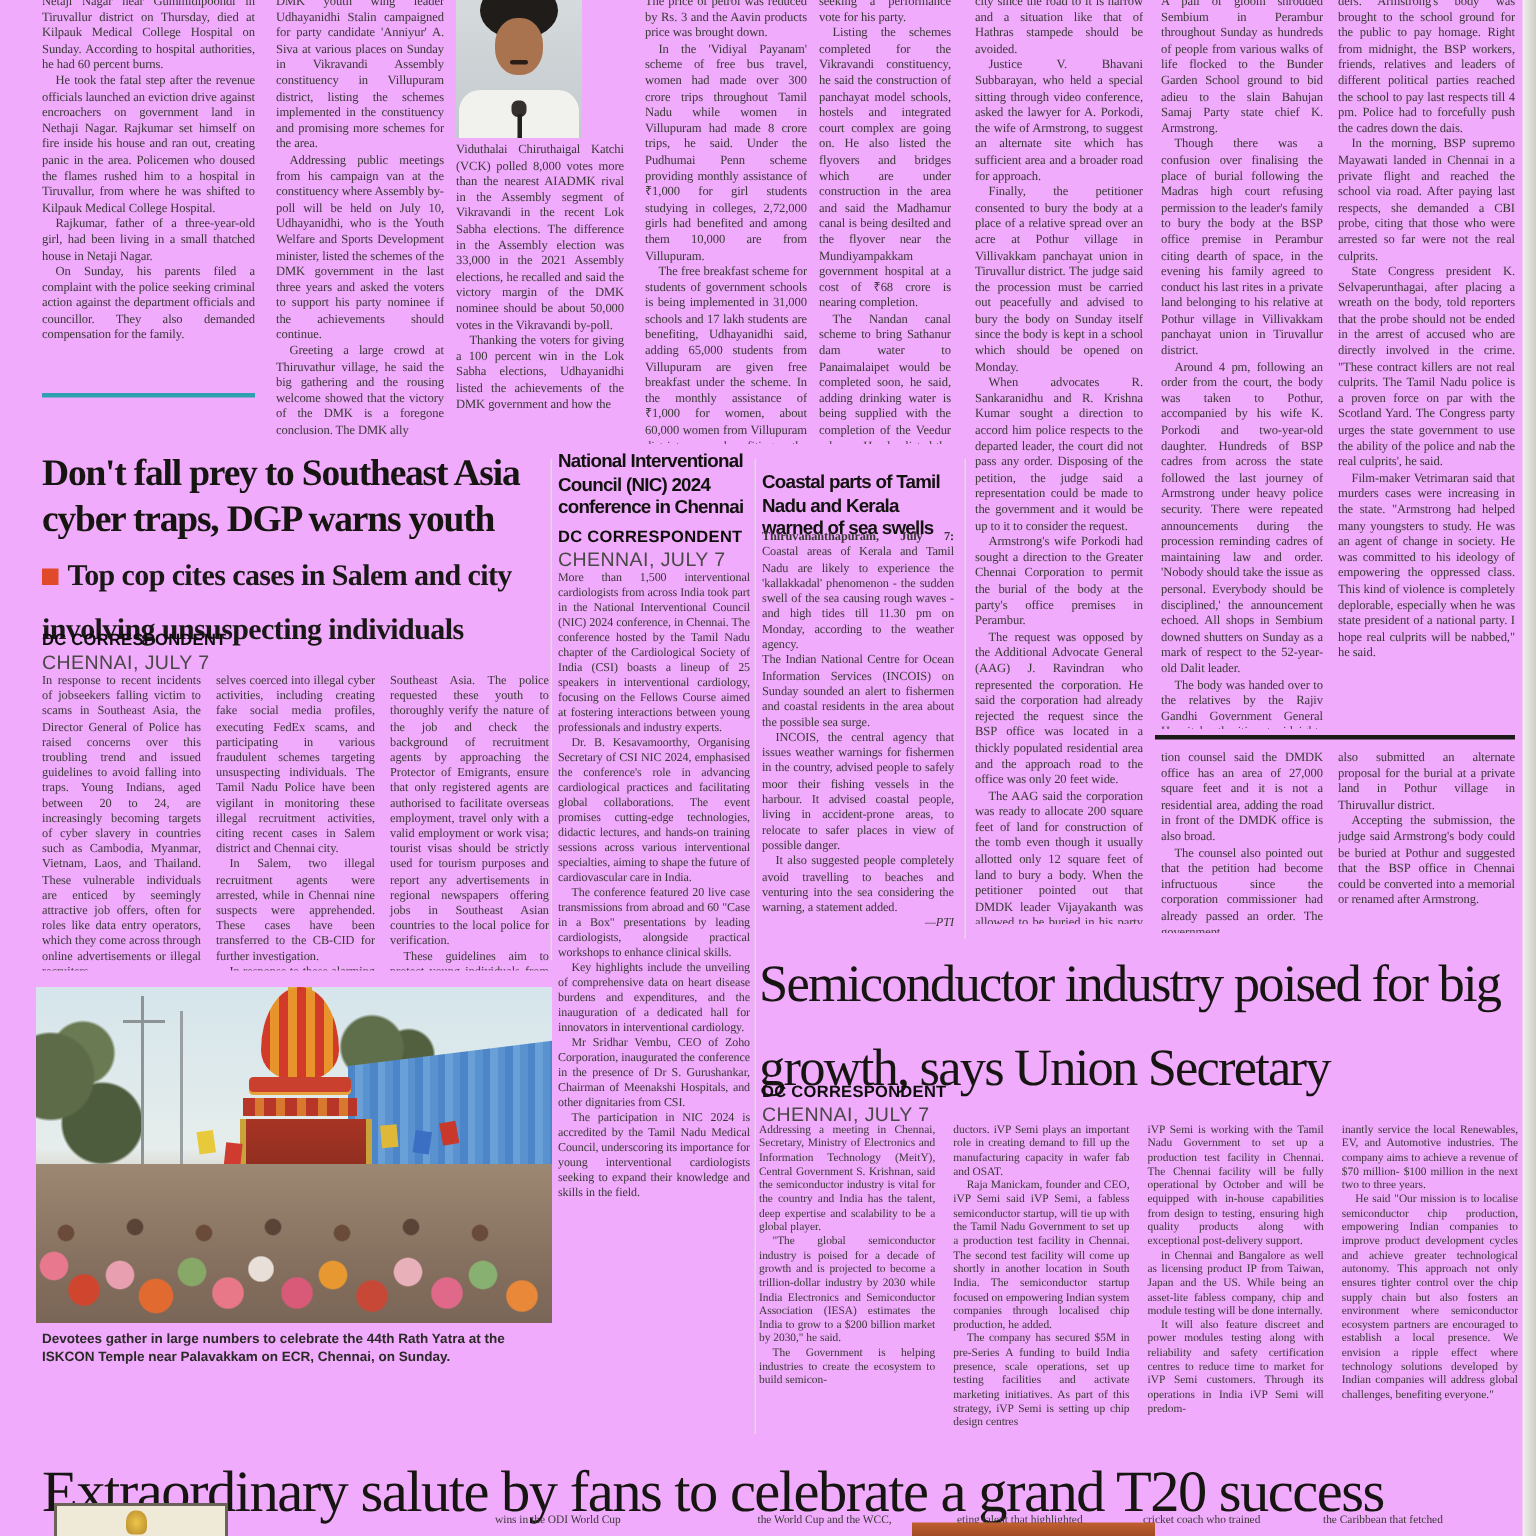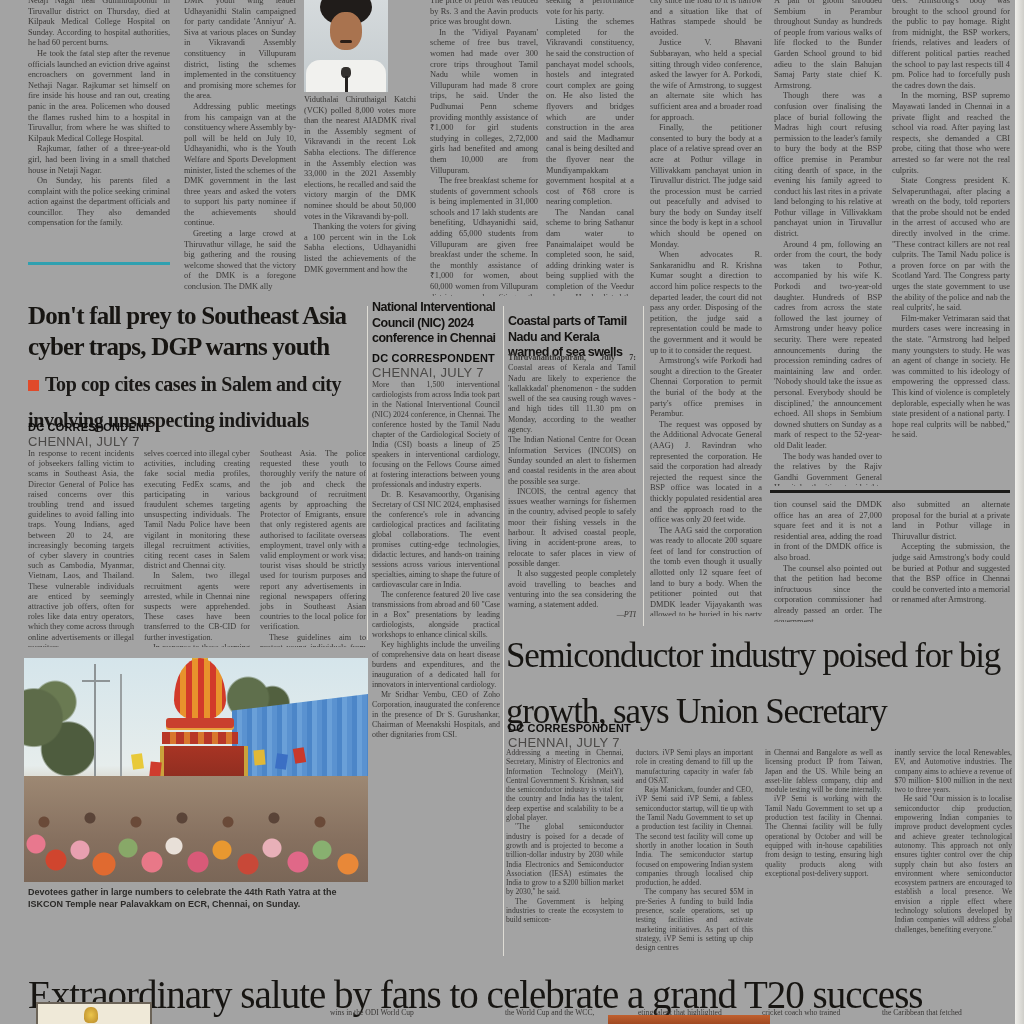--- a/index.html
+++ b/index.html
@@ -1,16 +1,16 @@
 <!DOCTYPE html>
 <html><head>
 <meta charset="utf-8">
 <style>
   html,body { margin:0; padding:0; background:#e7e6e2; }
-  .page { position:relative; width:1024px; height:1024px; background:#a3a3a3;
+  .page { position:relative; width:1024px; height:1024px; background:#f0abfc;
           overflow:hidden; font-family:"Liberation Serif", serif; color:#2e2c2a; }
   .edge-right { position:absolute; right:0; top:0; width:9px; height:1024px;
           background:linear-gradient(to right,#f0efeb,#cfcec9); }
 
   
   .col { position:absolute; text-align:justify; font-size:8.4px; line-height:10.6px;
          overflow:hidden; color:#3a3836; letter-spacing:-0.05px; }
   .col p, .bodycol p { margin:0; text-indent:9px; }
   .col p:first-child, .bodycol p:first-child { text-indent:0; }
 
@@ -251,20 +251,21 @@
   <div class="byline-block" style="left:372px; top:352px;">
     <div class="byline">DC CORRESPONDENT</div>
     <div class="dateline">CHENNAI, JULY 7</div>
   </div>
   <div class="col nic-body">
       <p>More than 1,500 interventional cardiologists from across India took part in the National Interventional Council (NIC) 2024 conference, in Chennai. The conference hosted by the Tamil Nadu chapter of the Cardiological Society of India (CSI) boasts a lineup of 25 speakers in interventional cardiology, focusing on the Fellows Course aimed at fostering interactions between young professionals and industry experts.</p>
       <p>Dr. B. Kesavamoorthy, Organising Secretary of CSI NIC 2024, emphasised the conference's role in advancing cardiological practices and facilitating global collaborations. The event promises cutting-edge technologies, didactic lectures, and hands-on training sessions across various interventional specialties, aiming to shape the future of cardiovascular care in India.</p>
       <p>The conference featured 20 live case transmissions from abroad and 60 "Case in a Box" presentations by leading cardiologists, alongside practical workshops to enhance clinical skills.</p>
       <p>Key highlights include the unveiling of comprehensive data on heart disease burdens and expenditures, and the inauguration of a dedicated hall for innovators in interventional cardiology.</p>
       <p>Mr Sridhar Vembu, CEO of Zoho Corporation, inaugurated the conference in the presence of Dr S. Gurushankar, Chairman of Meenakshi Hospitals, and other dignitaries from CSI.</p>
+      <p>The participation in NIC 2024 is accredited by the Tamil Nadu Medical Council, underscoring its importance for young interventional cardiologists seeking to expand their knowledge and skills in the field.</p>
     </div>
 
   <div class="h-sans" style="left:508px; top:300px; width:128px;margin-top:14px;">Coastal parts of Tamil Nadu and Kerala warned of sea swells</div>
   <div class="col coastal-body">
     <p><span class="coastal-dateline">Thiruvananthapuram, July 7:</span> <span>Coastal areas of Kerala and Tamil Nadu are likely to experience the 'kallakkadal' phenomenon - the sudden swell of the sea causing rough waves - and high tides till 11.30 pm on Monday, according to the weather agency.</span></p>
     <span><p>The Indian National Centre for Ocean Information Services (INCOIS) on Sunday sounded an alert to fishermen and coastal residents in the area about the possible sea surge.</p><p>INCOIS, the central agency that issues weather warnings for fishermen in the country, advised people to safely moor their fishing vessels in the harbour. It advised coastal people, living in accident-prone areas, to relocate to safer places in view of possible danger.</p><p>It also suggested people completely avoid travelling to beaches and venturing into the sea considering the warning, a statement added.</p></span>
     <p class="pti">—PTI</p>
   </div>
 
   <div class="rath">
@@ -300,22 +301,23 @@
         <p>Addressing a meeting in Chennai, Secretary, Ministry of Electronics and Information Technology (MeitY), Central Government S. Krishnan, said the semiconductor industry is vital for the country and India has the talent, deep expertise and scalability to be a global player.</p>
         <p>"The global semiconductor industry is poised for a decade of growth and is projected to become a trillion-dollar industry by 2030 while India Electronics and Semiconductor Association (IESA) estimates the India to grow to a $200 billion market by 2030," he said.</p>
         <p>The Government is helping industries to create the ecosystem to build semicon-</p>
       </div>
       <div class="bodycol">
         <p>ductors. iVP Semi plays an important role in creating demand to fill up the manufacturing capacity in wafer fab and OSAT.</p>
         <p>Raja Manickam, founder and CEO, iVP Semi said iVP Semi, a fabless semiconductor startup, will tie up with the Tamil Nadu Government to set up a production test facility in Chennai. The second test facility will come up shortly in another location in South India. The semiconductor startup focused on empowering Indian system companies through localised chip production, he added.</p>
         <p>The company has secured $5M in pre-Series A funding to build India presence, scale operations, set up testing facilities and activate marketing initiatives. As part of this strategy, iVP Semi is setting up chip design centres</p>
       </div>
       <div class="bodycol">
+        <p>iVP Semi is working with the Tamil Nadu Government to set up a production test facility in Chennai. The Chennai facility will be fully operational by October and will be equipped with in-house capabilities from design to testing, ensuring high quality products along with exceptional post-delivery support.</p>
         <p>in Chennai and Bangalore as well as licensing product IP from Taiwan, Japan and the US. While being an asset-lite fabless company, chip and module testing will be done internally.</p>
-        <p>iVP Semi is working with the Tamil Nadu Government to set up a production test facility in Chennai. The Chennai facility will be fully operational by October and will be equipped with in-house capabilities from design to testing, ensuring high quality products along with exceptional post-delivery support.</p>
+        <p>It will also feature discreet and power modules testing along with reliability and safety certification centres to reduce time to market for iVP Semi customers. Through its operations in India iVP Semi will predom-</p>
       </div>
       <div class="bodycol">
         <p>inantly service the local Renewables, EV, and Automotive industries. The company aims to achieve a revenue of $70 million- $100 million in the next two to three years.</p>
         <p>He said "Our mission is to localise semiconductor chip production, empowering Indian companies to improve product development cycles and achieve greater technological autonomy. This approach not only ensures tighter control over the chip supply chain but also fosters an environment where semiconductor ecosystem partners are encouraged to establish a local presence. We envision a ripple effect where technology solutions developed by Indian companies will address global challenges, benefiting everyone."</p>
       </div>
     </div>
 
   <div class="h-serif-lg t20-head">Extraordinary salute by fans to celebrate a grand T20 success</div>
 
   <div class="trophy">

